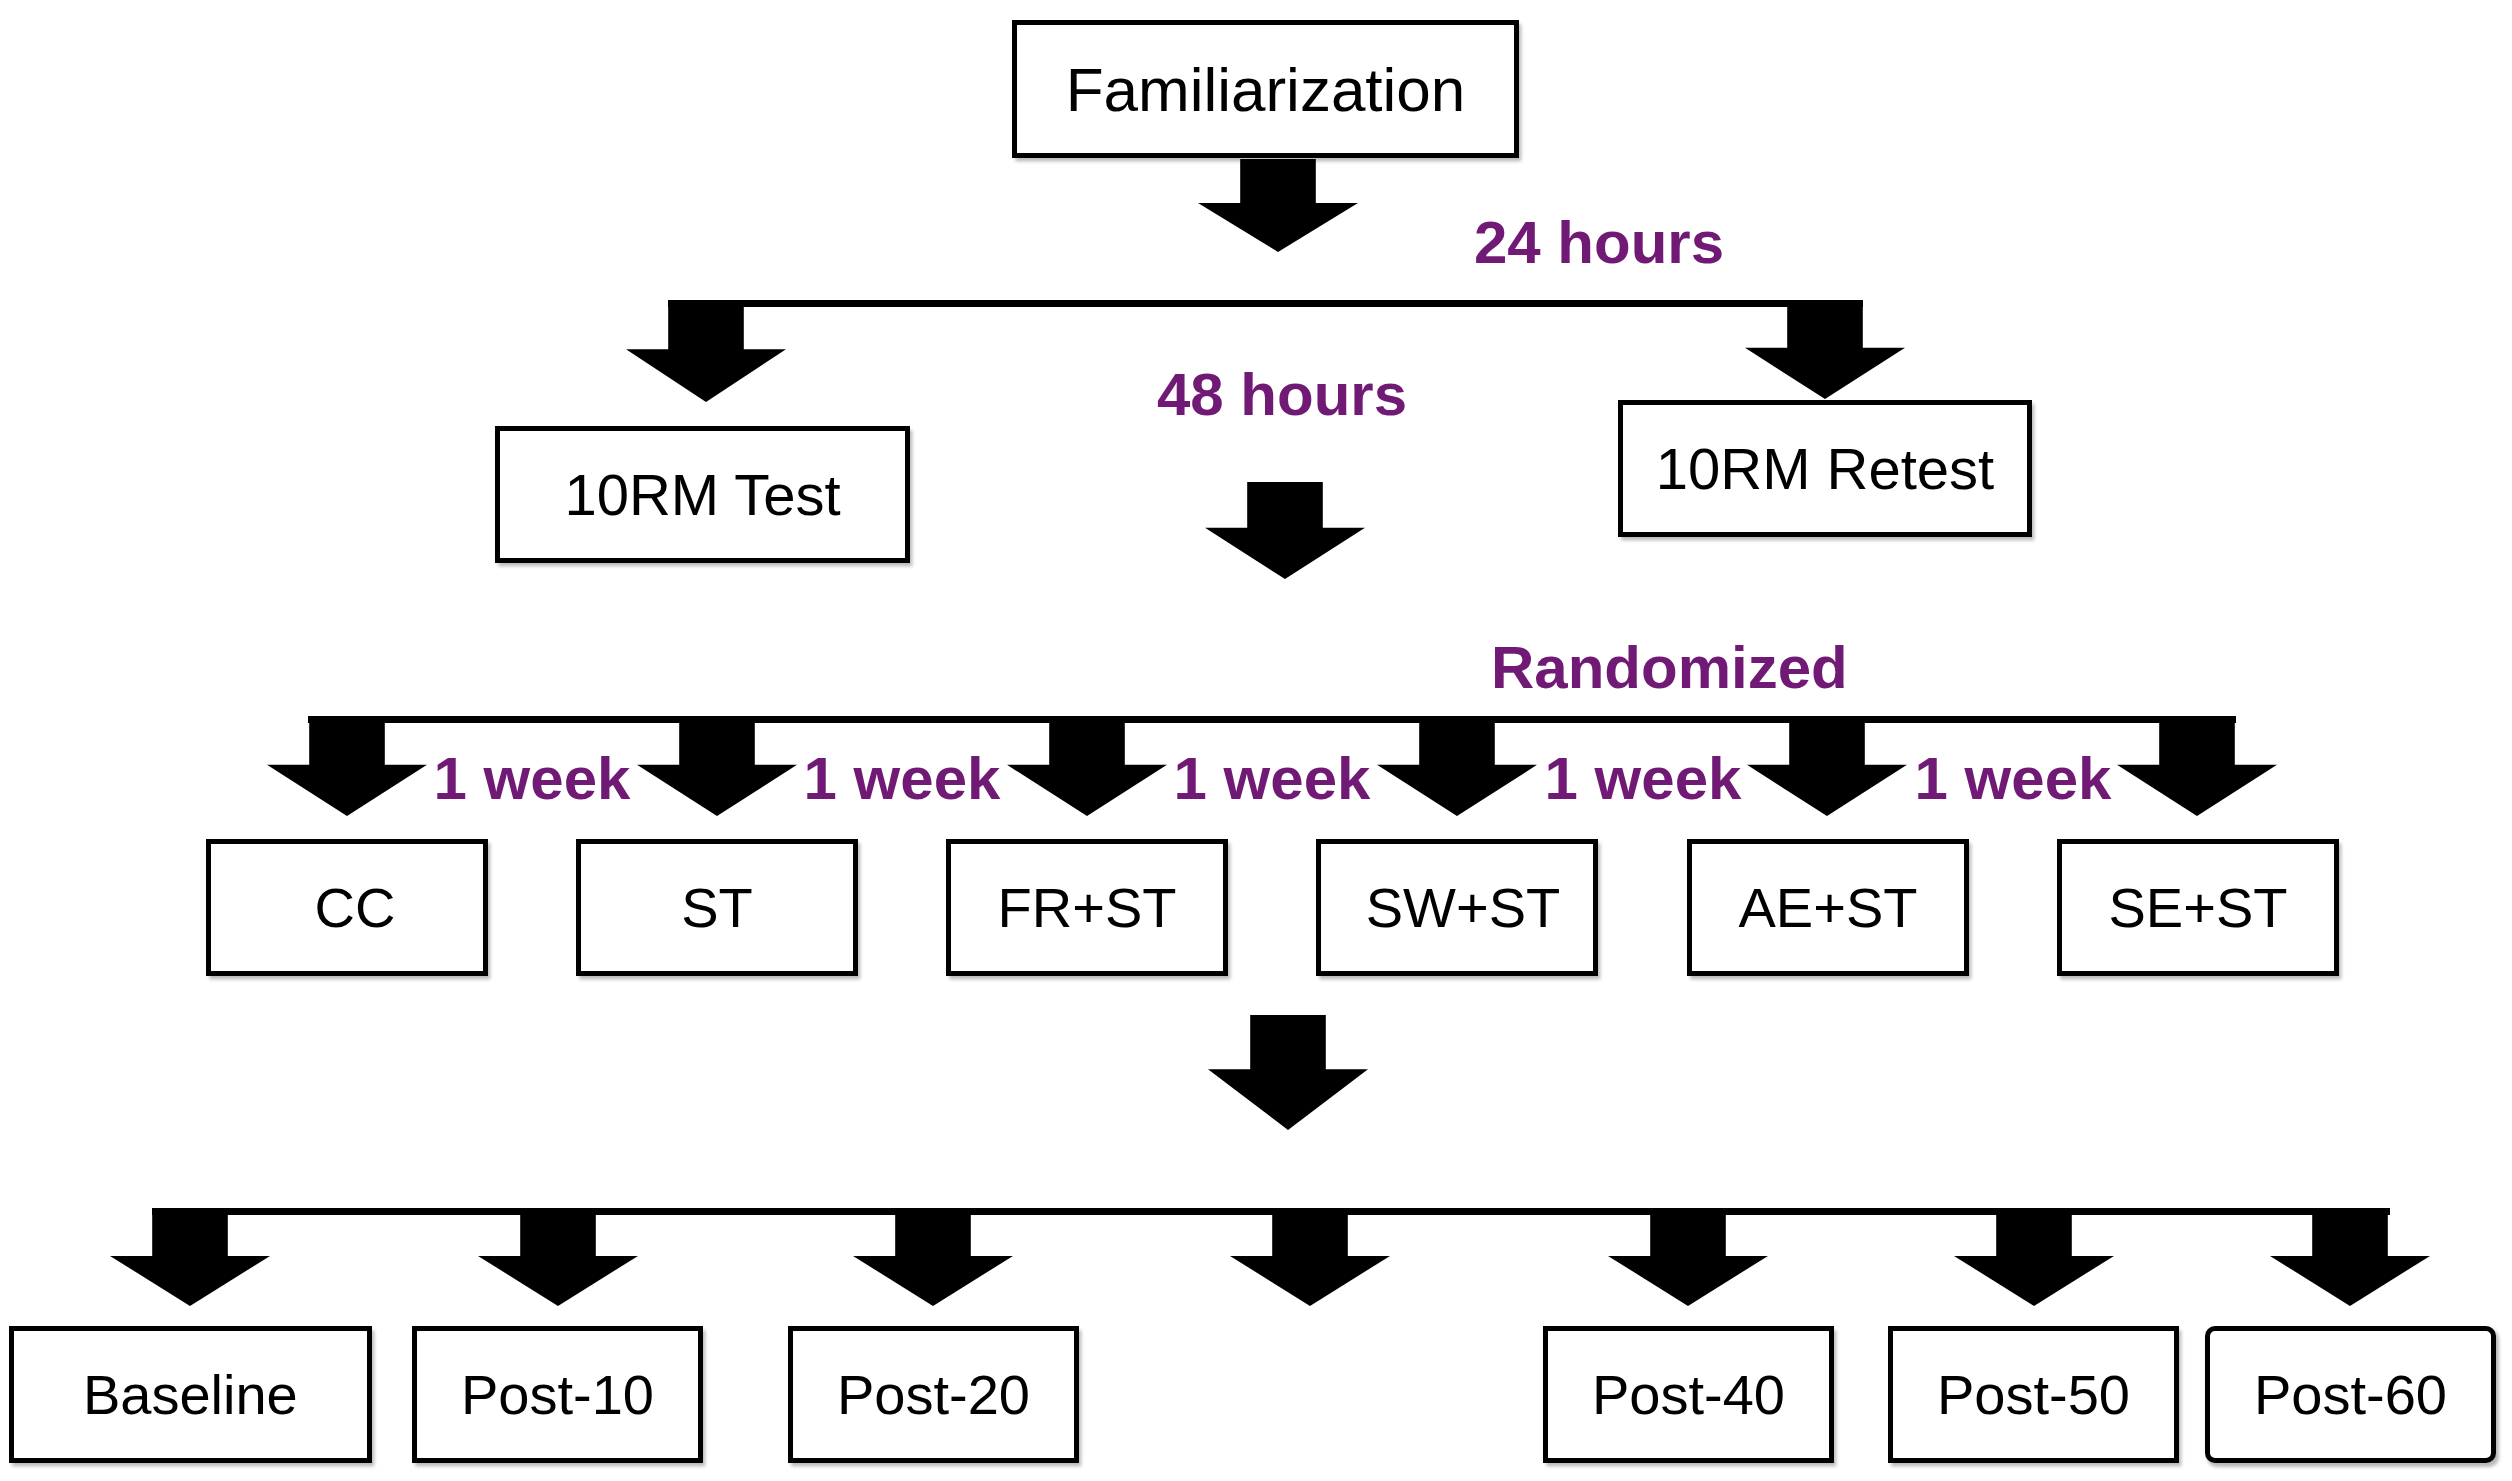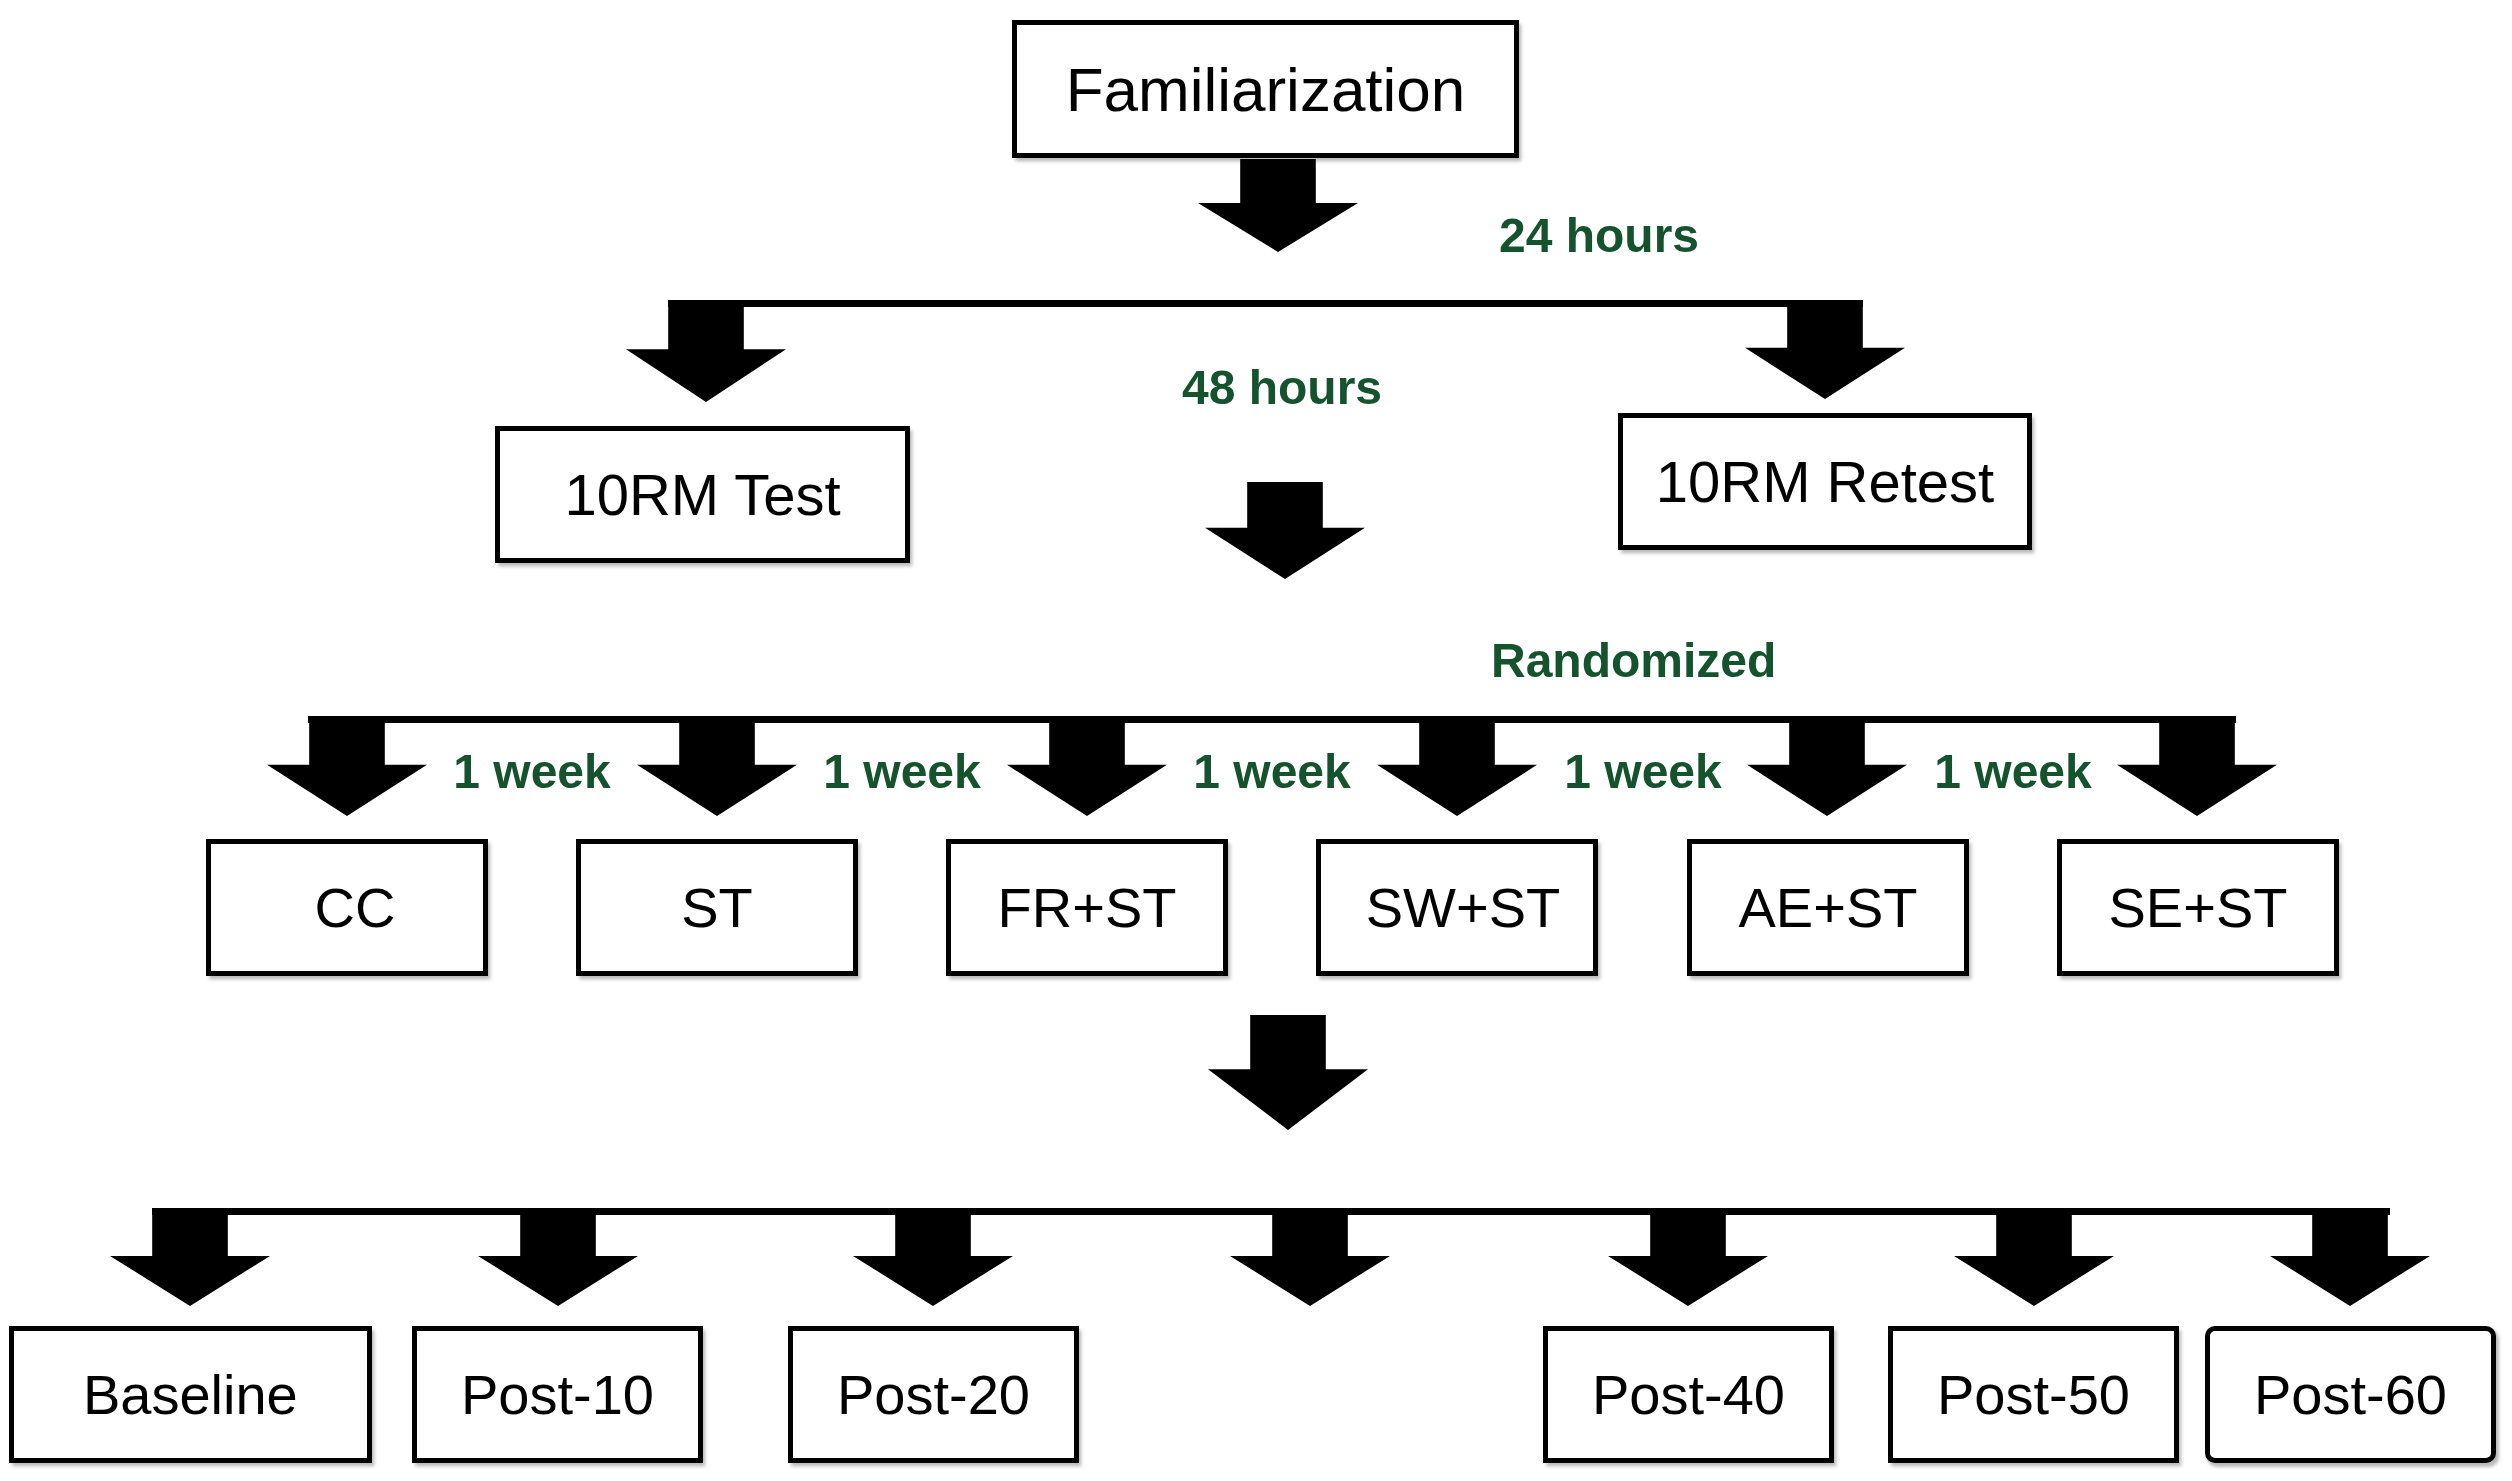--- a/index.html
+++ b/index.html
@@ -40,24 +40,24 @@
   }
   .arrow {
     position: absolute;
     display: block;
   }
   .arrow path { fill: #000000; }
   .lbl {
     position: absolute;
     width: 282px;
     text-align: center;
-    font-size: 48px;
+    font-size: 60px;
     font-weight: 700;
     line-height: 1.1;
-    color: #14532d;
+    color: #701a75;
     white-space: nowrap;
   }
 </style>
 </head>
 <body>
 
 <div id="canvas">
 
   <div class="node big" style="left:1012px; top:20px; width:507px; height:138px;">Familiarization</div>
 
@@ -72,21 +72,21 @@
   <svg class="arrow" style="left:626px; top:302px; width:160px; height:100px;" viewBox="0 0 182 110" preserveAspectRatio="none">
       <path d="M48 0H134V52H182L91 110L0 52H48Z"></path>
     </svg>
   <svg class="arrow" style="left:1745px; top:302px; width:160px; height:97px;" viewBox="0 0 182 110" preserveAspectRatio="none">
       <path d="M48 0H134V52H182L91 110L0 52H48Z"></path>
     </svg>
 
   <div class="lbl" style="left:1141px; top:362px;">48 hours</div>
 
   <div class="node test" style="left:495px; top:426px; width:415px; height:137px;">10RM Test</div>
-  <div class="node test" style="left:1618px; top:413px; width:414px; height:137px;">10RM Retest</div>
+  <div class="node test" style="left:1618px; top:400px; width:414px; height:137px;">10RM Retest</div>
 
   <svg class="arrow" style="left:1205px; top:482px; width:160px; height:97px;" viewBox="0 0 182 110" preserveAspectRatio="none">
       <path d="M48 0H134V52H182L91 110L0 52H48Z"></path>
     </svg>
 
   <div class="lbl" style="left:1491px; top:635px;">Randomized</div>
 
   <div class="hline" style="left:308px; top:716px; width:1928px;"></div>
 
   <svg class="arrow" style="left:267px;  top:719px; width:160px; height:97px;" viewBox="0 0 182 110" preserveAspectRatio="none">

